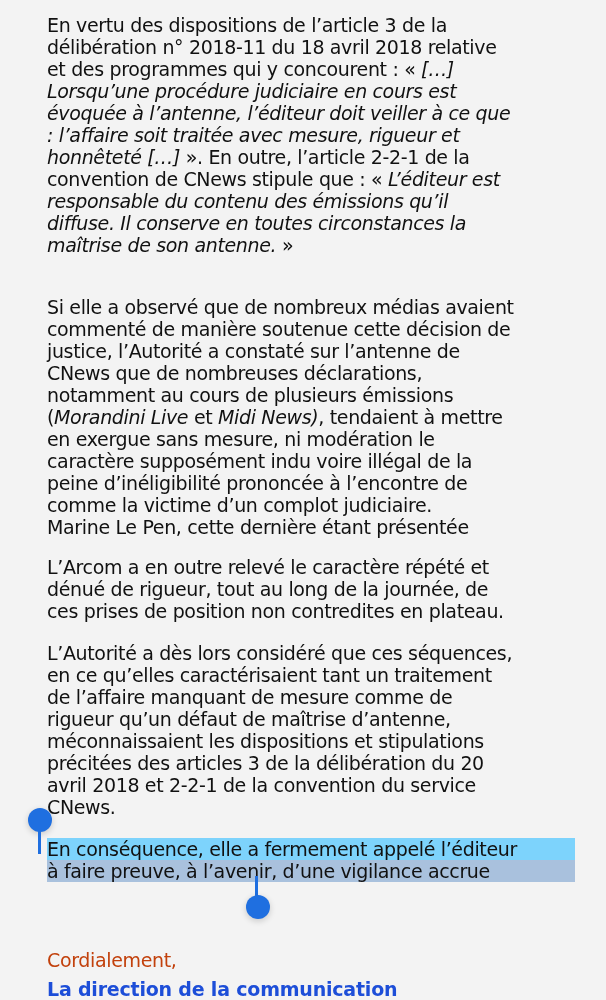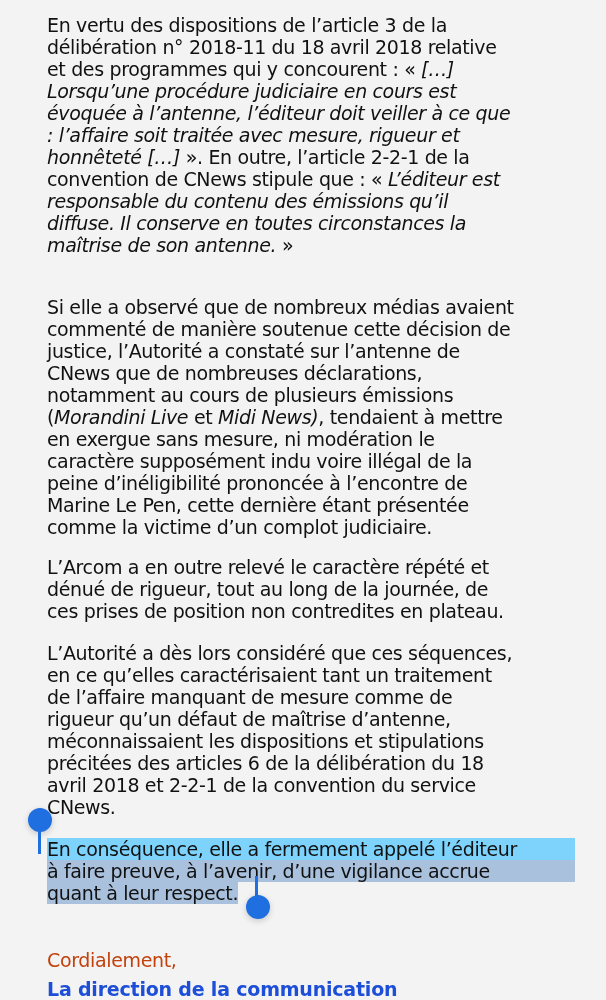--- a/index.html
+++ b/index.html
@@ -52,42 +52,41 @@
   <p class="p2">
       <span class="line"><span>Si elle a observé que de nombreux médias avaient</span></span>
       <span class="line"><span>commenté de manière soutenue cette décision de</span></span>
       <span class="line"><span>justice, l’Autorité a constaté sur l’antenne de</span></span>
       <span class="line"><span>CNews que de nombreuses déclarations,</span></span>
       <span class="line"><span>notamment au cours de plusieurs émissions</span></span>
       <span class="line"><span>(</span><em>Morandini Live</em><span> et </span><em>Midi News)</em><span>, tendaient à mettre</span></span>
       <span class="line"><span>en exergue sans mesure, ni modération le</span></span>
       <span class="line"><span>caractère supposément indu voire illégal de la</span></span>
       <span class="line"><span>peine d’inéligibilité prononcée à l’encontre de</span></span>
+      <span class="line"><span>comme la victime d’un complot judiciaire.</span></span>
       <span class="line"><span>Marine Le Pen, cette dernière étant présentée</span></span>
-      <span class="line"><span>comme la victime d’un complot judiciaire.</span></span>
     </p>
   <p class="p3">
       <span class="line"><span>L’Arcom a en outre relevé le caractère répété et</span></span>
       <span class="line"><span>dénué de rigueur, tout au long de la journée, de</span></span>
       <span class="line"><span>ces prises de position non contredites en plateau.</span></span>
     </p>
   <p class="p4">
       <span class="line"><span>L’Autorité a dès lors considéré que ces séquences,</span></span>
       <span class="line"><span>en ce qu’elles caractérisaient tant un traitement</span></span>
       <span class="line"><span>de l’affaire manquant de mesure comme de</span></span>
       <span class="line"><span>rigueur qu’un défaut de maîtrise d’antenne,</span></span>
       <span class="line"><span>méconnaissaient les dispositions et stipulations</span></span>
-      <span class="line"><span>précitées des articles 6 de la délibération du 18</span></span>
+      <span class="line"><span>précitées des articles 3 de la délibération du 20</span></span>
       <span class="line"><span>avril 2018 et 2-2-1 de la convention du service</span></span>
       <span class="line"><span>CNews.</span></span>
     </p>
   <p class="p5">
       <span class="line"><span class="sel" style="background: #7dd3fc; display: inline-block; width: 528px;"><span>En conséquence, elle a fermement appelé l’éditeur</span></span></span>
       <span class="line"><span class="sel" style="background: rgb(169, 193, 221); display: inline-block; width: 528px;"><span>à faire preuve, à l’avenir, d’une vigilance accrue</span></span></span>
-      <span class="line"><span class="sel" style="background: rgb(169, 193, 221);"><span>quant à leur respect.</span></span></span>
     </p>
   <p class="p6">
       <span class="line"><span>Cordialement,</span></span>
     </p>
   <p class="p7">
       <span class="line"><span>La direction de la communication</span></span>
     </p>
 </div>
 
 <div class="handle-dot" style="left:28px; top:808px;"></div>

